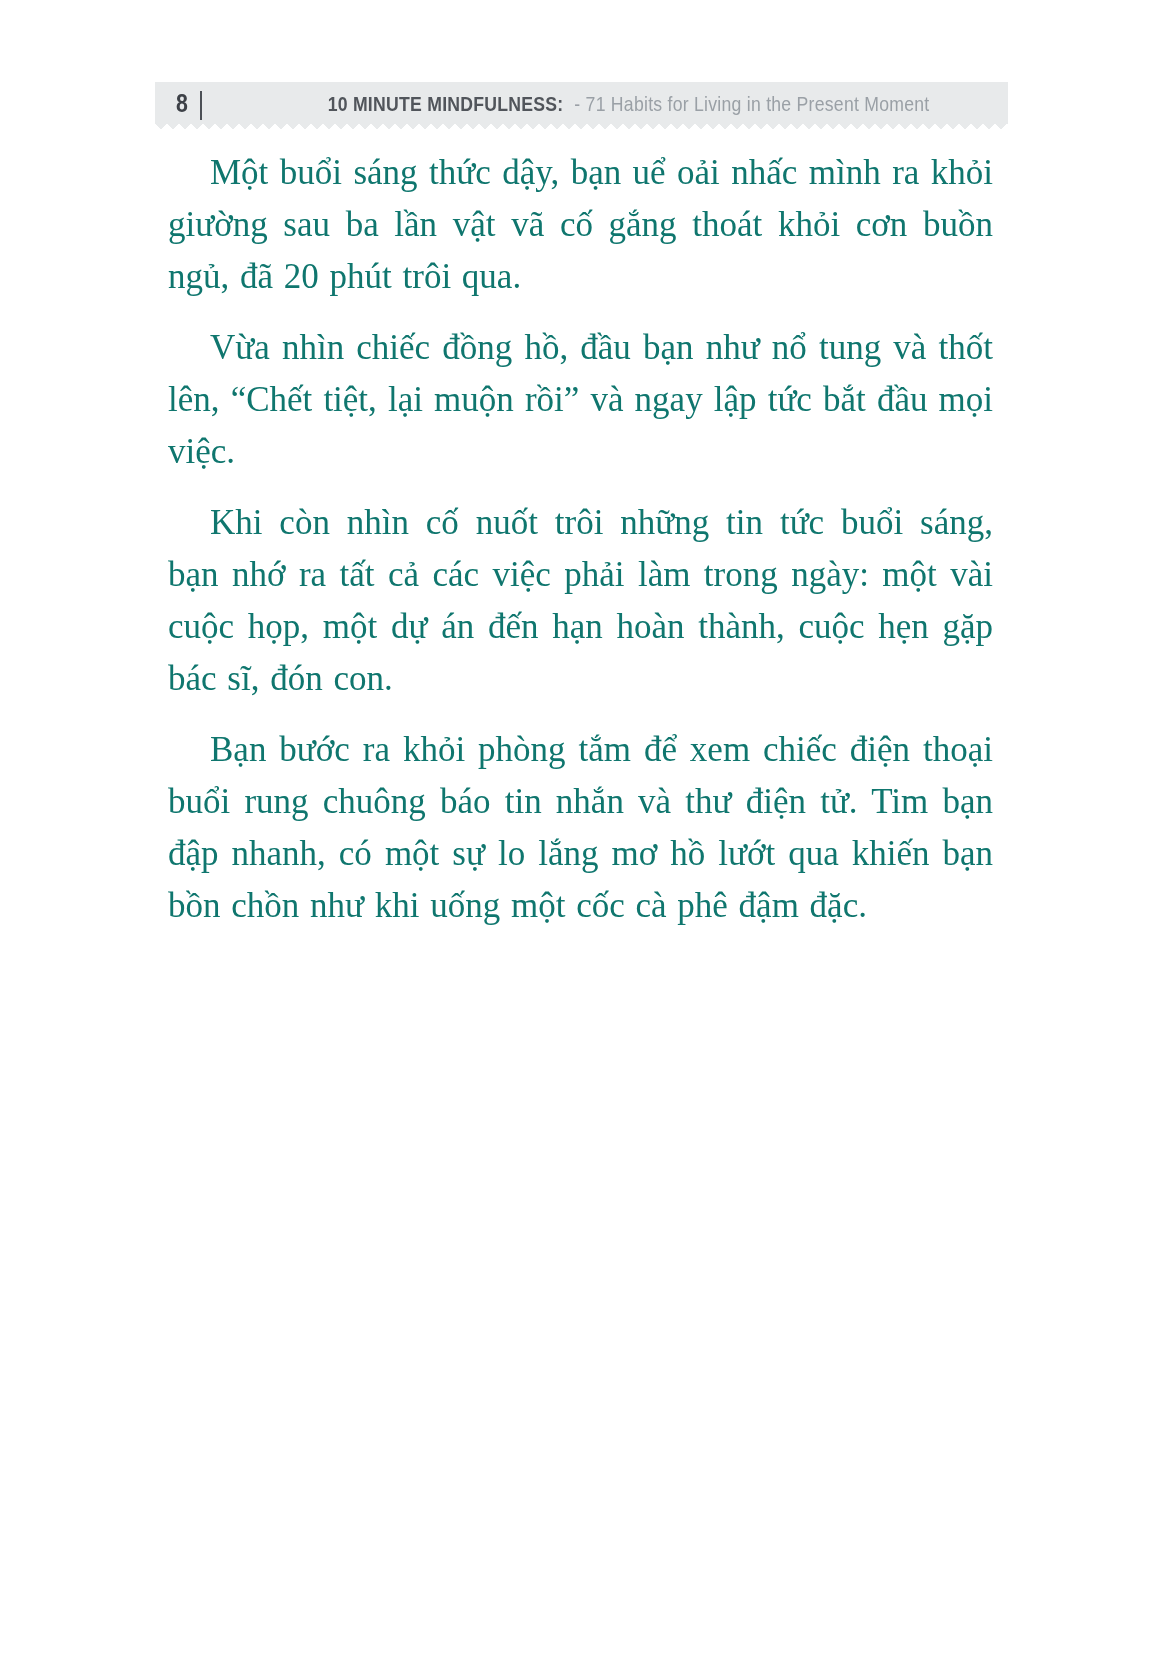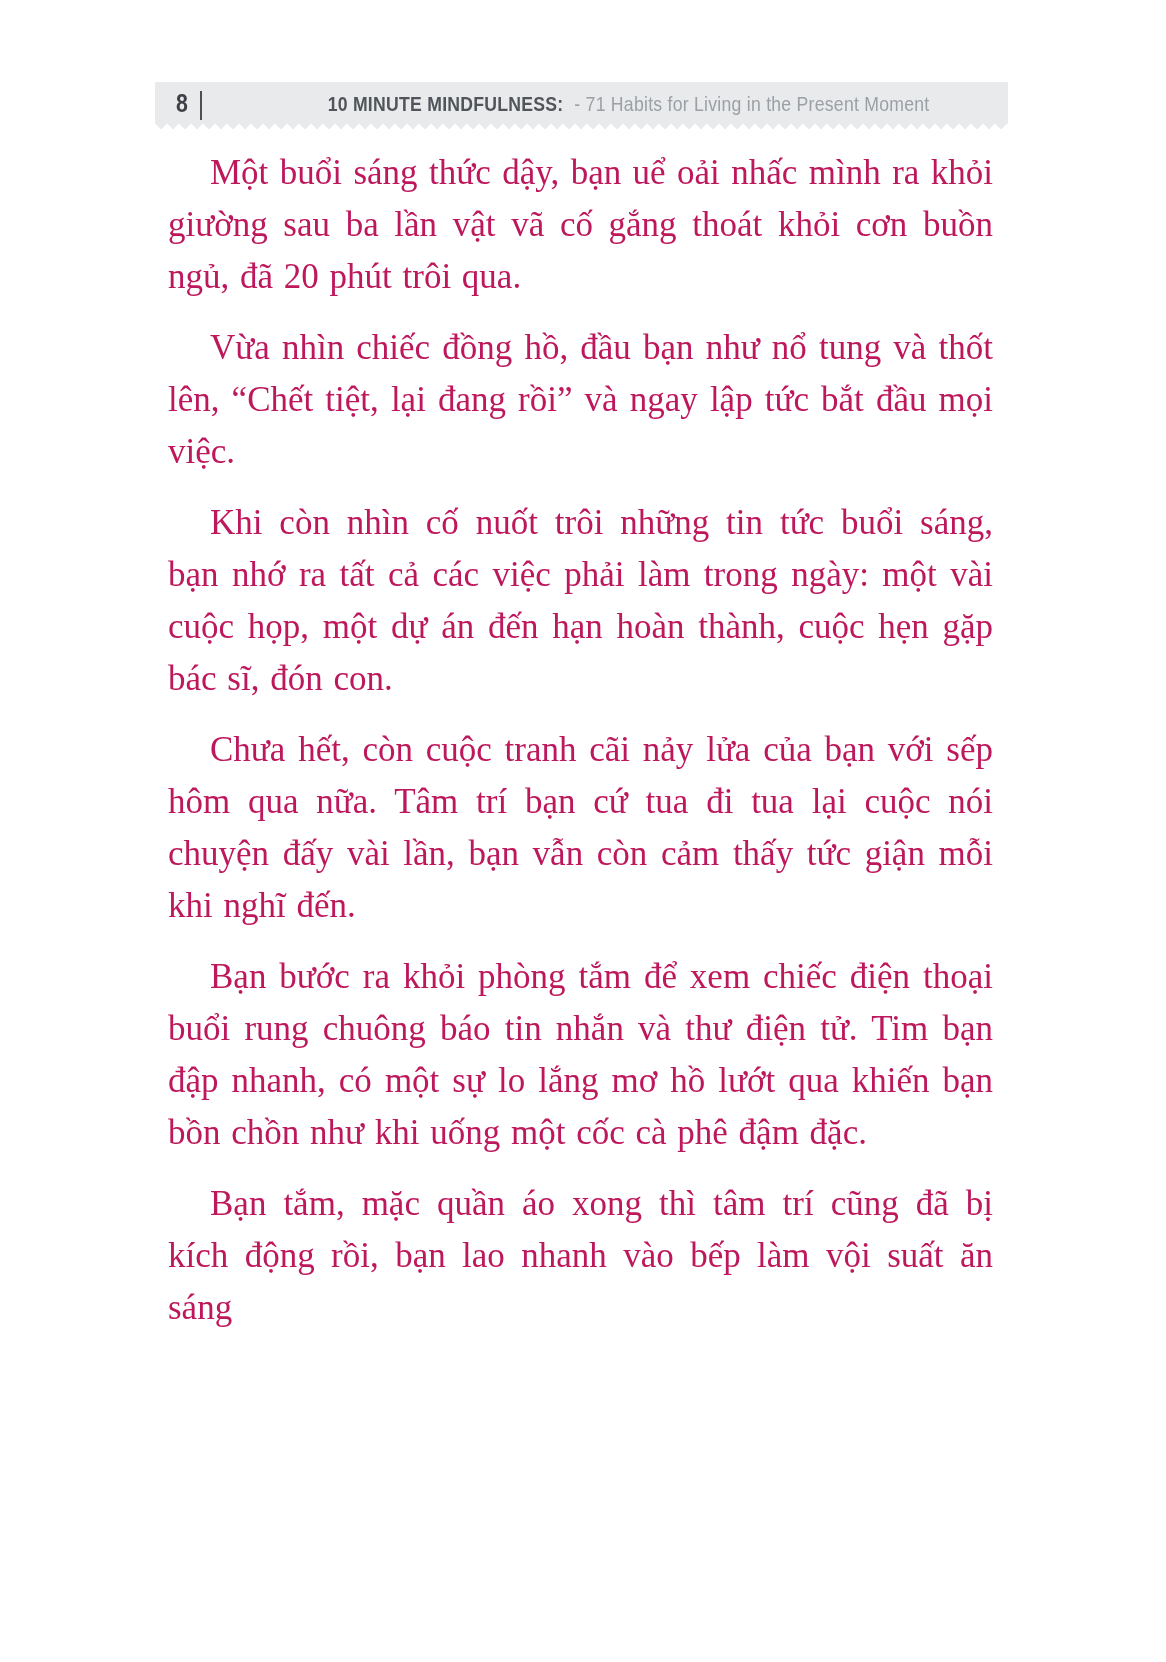--- a/index.html
+++ b/index.html
@@ -90,21 +90,21 @@
   }
 
   
   .content {
     position: absolute;
     left: 168px;
     top: 147px;
     width: 825px;
     font-size: 35px;
     line-height: 52px;
-    color: #be185d;
+    color: #0f766e;
     text-align: justify;
   }
   .content p {
     margin: 0 0 19px 0;
     text-indent: 42px;
     word-spacing: 2px;
   }
   
   .content p.continues {
     text-align-last: justify;
@@ -121,20 +121,18 @@
       <span class="page-number-divider"></span>
       <span class="header-title">
         <span class="book-title">10 MINUTE MINDFULNESS:</span>
         <span class="book-subtitle">- 71 Habits for Living in the Present Moment</span>
       </span>
     </div>
   </header>
 
   <article class="content">
     <p>Một buổi sáng thức dậy, bạn uể oải nhấc mình ra khỏi giường sau ba lần vật vã cố gắng thoát khỏi cơn buồn ngủ, đã 20 phút trôi qua.</p>
-    <p>Vừa nhìn chiếc đồng hồ, đầu bạn như nổ tung và thốt lên, “Chết tiệt, lại đang rồi” và ngay lập tức bắt đầu mọi việc.</p>
+    <p>Vừa nhìn chiếc đồng hồ, đầu bạn như nổ tung và thốt lên, “Chết tiệt, lại muộn rồi” và ngay lập tức bắt đầu mọi việc.</p>
     <p>Khi còn nhìn cố nuốt trôi những tin tức buổi sáng, bạn nhớ ra tất cả các việc phải làm trong ngày: một vài cuộc họp, một dự án đến hạn hoàn thành, cuộc hẹn gặp bác sĩ, đón con.</p>
-    <p>Chưa hết, còn cuộc tranh cãi nảy lửa của bạn với sếp hôm qua nữa. Tâm trí bạn cứ tua đi tua lại cuộc nói chuyện đấy vài lần, bạn vẫn còn cảm thấy tức giận mỗi khi nghĩ đến.</p>
     <p>Bạn bước ra khỏi phòng tắm để xem chiếc điện thoại buổi rung chuông báo tin nhắn và thư điện tử. Tim bạn đập nhanh, có một sự lo lắng mơ hồ lướt qua khiến bạn bồn chồn như khi uống một cốc cà phê đậm đặc.</p>
-    <p class="continues">Bạn tắm, mặc quần áo xong thì tâm trí cũng đã bị kích động rồi, bạn lao nhanh vào bếp làm vội suất ăn sáng</p>
   </article>
 
 </div>
 
 </body></html>

